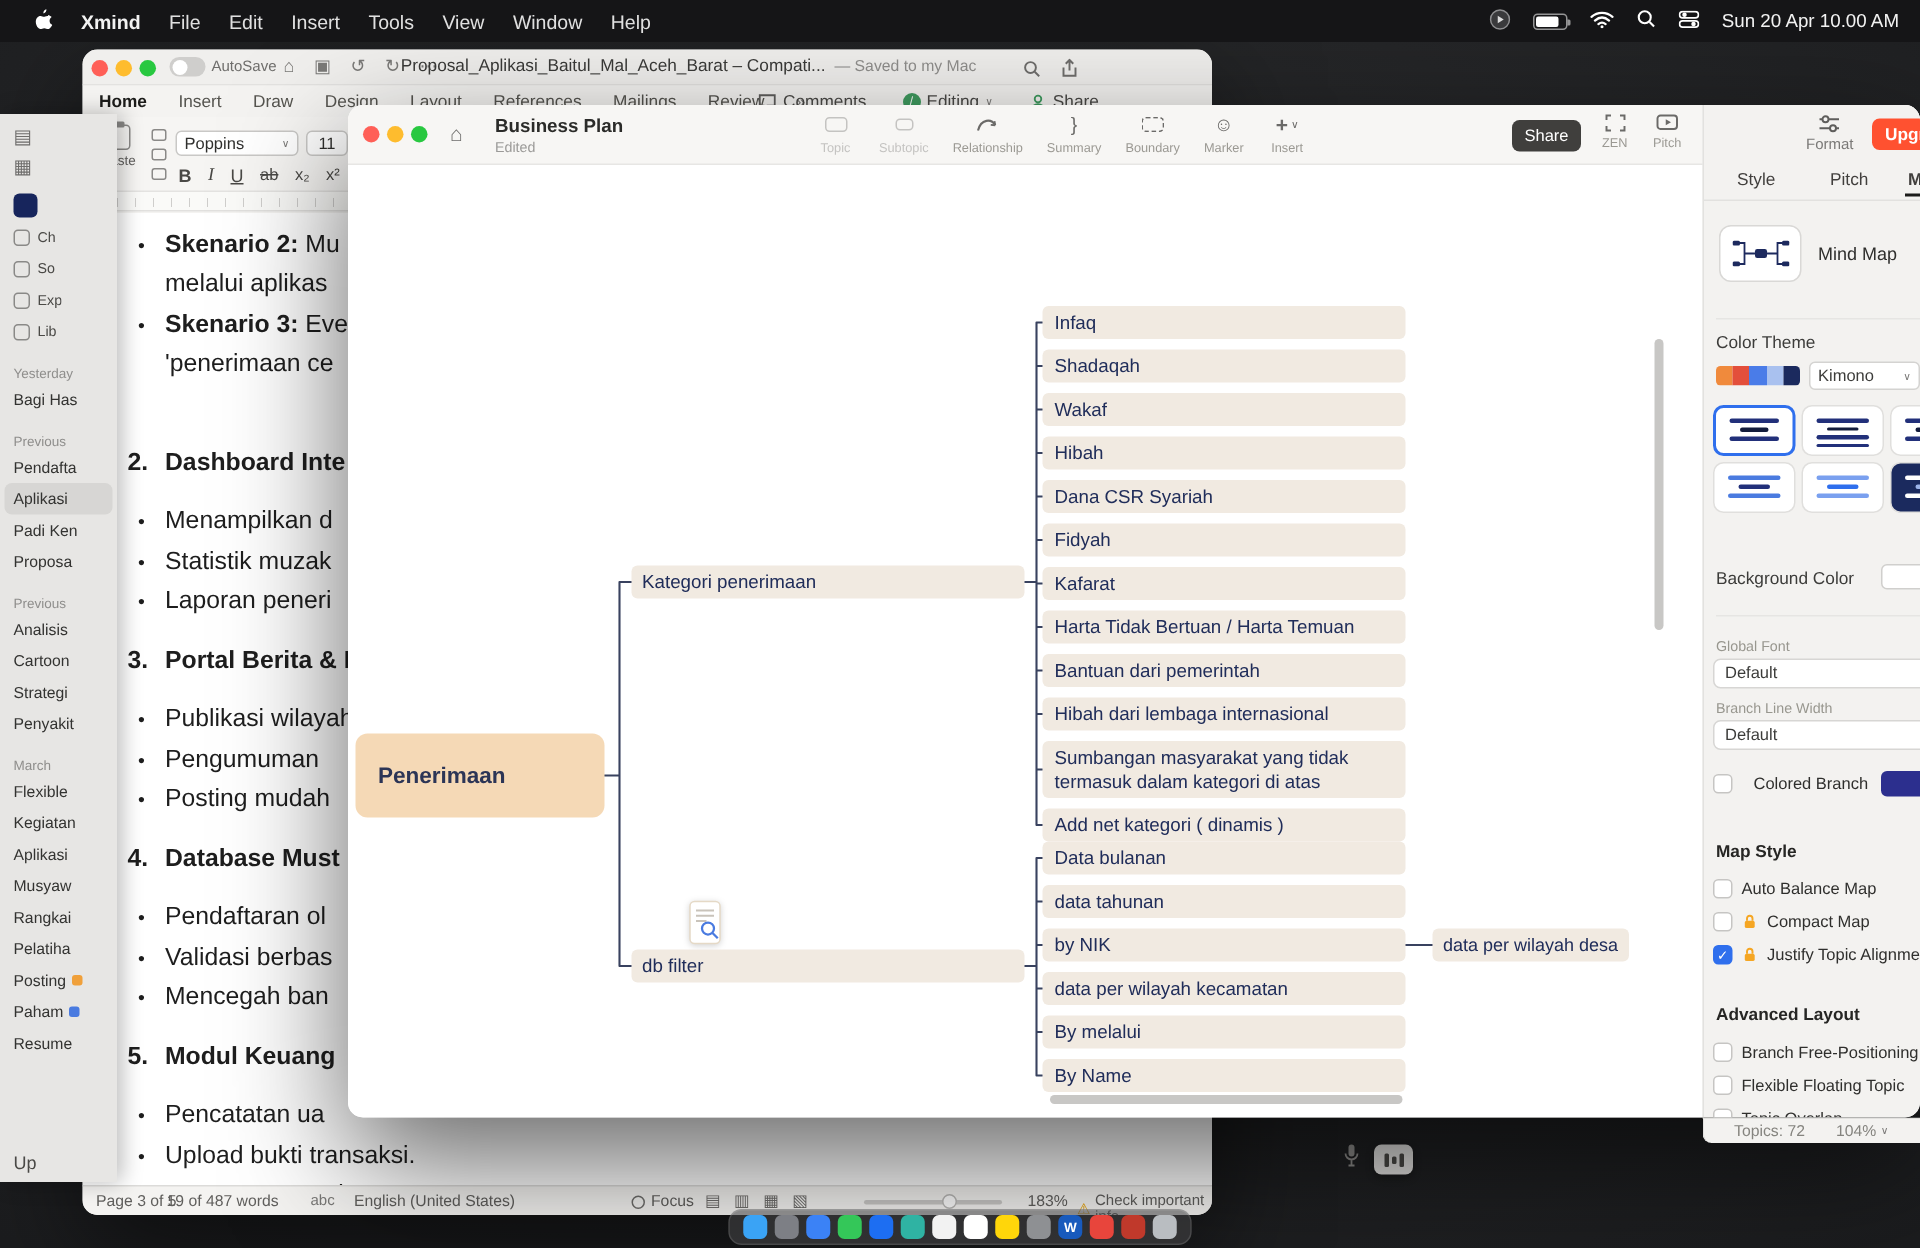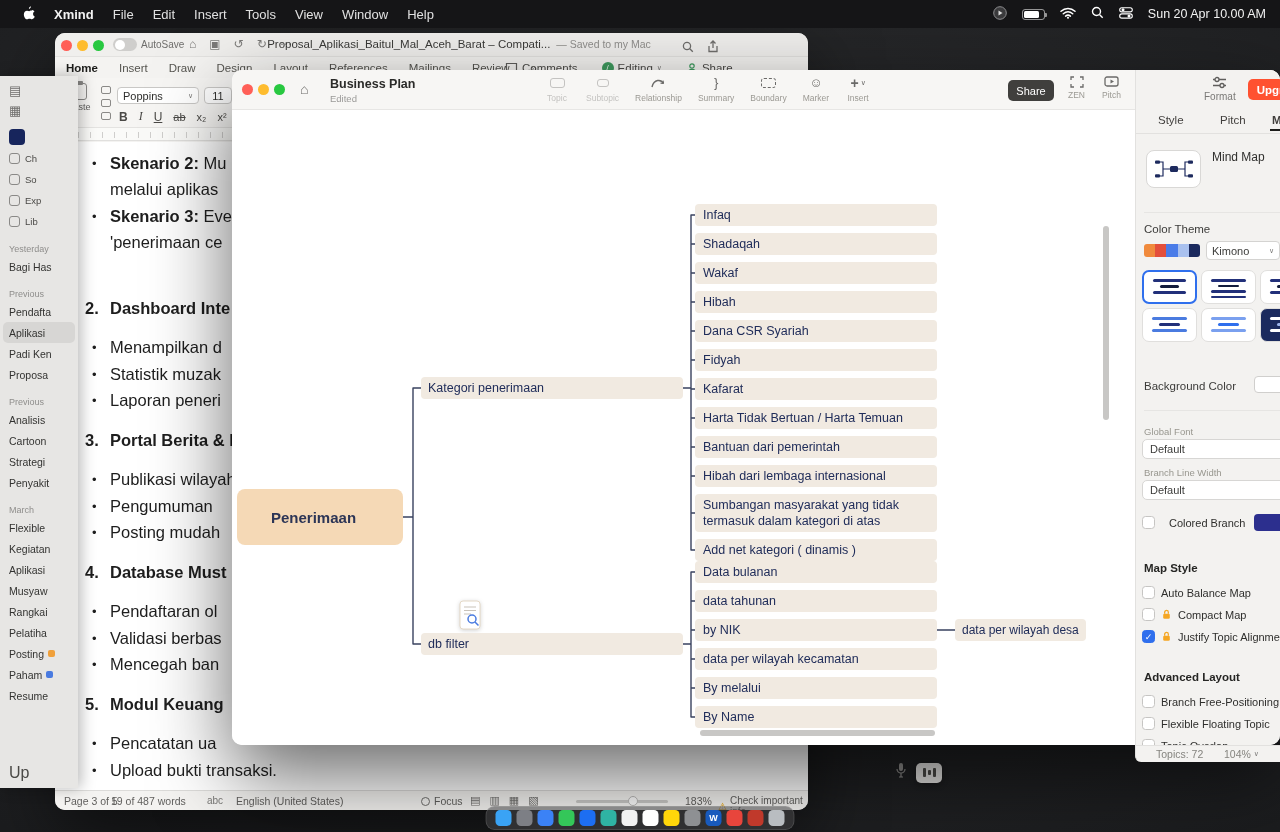--- a/index.html
+++ b/index.html
@@ -83,21 +83,21 @@
   .cs-top{padding:0 9px;display:flex;flex-direction:column;gap:7px;color:#6f6e6c;font-size:13px;line-height:1;}
   .cs-app{width:16px;height:16px;border-radius:4px;background:#17255c;margin:5px 0 3px;}
   .cs-nav-row{display:flex;align-items:center;gap:5px;height:21px;padding:0 9px;}
   .cs-nav-icon{width:11px;height:11px;border:1.3px solid #8a8987;border-radius:3px;flex:none;}
   .cs-nav-label{font-size:9.5px;color:#4a4946;white-space:nowrap;overflow:hidden;}
   .cs-group-label{font-size:9px;color:#8f8e8c;margin:12px 0 2px;padding:0 9px;white-space:nowrap;}
   .cs-item{height:21px;display:flex;align-items:center;padding:0 6px;font-size:10.5px;color:#333331;
     white-space:nowrap;overflow:hidden;border-radius:5px;margin:0 3px;}
   .cs-item.sel{background:#d7d6d4;}
   .cs-dot{width:7px;height:7px;border-radius:2px;margin-left:4px;flex:none;}
-  .cs-footer{position:absolute;bottom:6px;left:9px;font-size:16px;color:#4a4946;}
+  .cs-footer{position:absolute;bottom:6px;left:9px;font-size:12px;color:#4a4946;}
 
   
   .xmind{position:absolute;left:232px;top:70px;width:1048px;height:675px;background:#fff;border-radius:10px;
     box-shadow:0 30px 80px rgba(0,0,0,.6);z-index:30;overflow:hidden;}
   .xm-titlebar{position:absolute;left:0;top:0;right:0;height:40px;background:#f7f6f4;border-bottom:1px solid #e7e6e4;}
   .xm-titlebar .tl{top:14px;} .xm-titlebar .tl.r{left:10px;} .xm-titlebar .tl.y{left:26px;} .xm-titlebar .tl.g{left:42px;}
   .xm-home{position:absolute;left:68px;top:11px;font-size:14px;color:#6f6e6c;}
   .xm-titleblock{position:absolute;left:98px;top:7px;}
   .xm-title{font-size:12.5px;font-weight:700;color:#2b2b29;}
   .xm-sub{font-size:9.5px;color:#9b9a98;margin-top:2px;}
@@ -115,21 +115,21 @@
   .xm-share{position:absolute;left:776px;top:10px;width:46px;height:21px;background:#403f3d;color:#fff;font-size:11px;
     border-radius:5px;display:flex;align-items:center;justify-content:center;}
   .xm-mini{position:absolute;top:6px;display:flex;flex-direction:column;align-items:center;gap:2px;color:#6b6a68;}
   .xm-mini .tblabel{font-size:8.5px;}
   .xm-zen{left:836px;} .xm-pitch{left:870px;}
 
   
   .xm-canvas{position:absolute;left:0;top:40px;width:903px;height:635px;background:#fff;}
   .map-lines{position:absolute;left:0;top:0;}
   .root-node{position:absolute;left:5px;top:379px;width:166px;height:56px;background:#f5d9b6;border-radius:8px;
-    display:flex;align-items:center;padding-left:34px;font-size:15px;font-weight:700;color:#2c3556;}
+    display:flex;align-items:center;padding-left:15px;font-size:15px;font-weight:700;color:#2c3556;}
   .root-badge{position:absolute;left:-10px;top:11px;filter:drop-shadow(0 1px 2px rgba(0,0,0,.18));}
   .branch{position:absolute;width:262px;height:22px;background:#f1eae1;border-radius:4px;font-size:12.5px;
     color:#202d5a;line-height:22px;padding-left:7px;}
   .b1{left:189px;top:267px;} .b2{left:189px;top:523px;}
   .map-col{position:absolute;left:463px;display:flex;flex-direction:column;gap:7px;width:242px;}
   #map-col1{top:94px;} #map-col2{top:451px;}
   .mnode{background:#f1eae1;border-radius:4px;padding:3px 8px;font-size:12.5px;line-height:16px;color:#202d5a;
     white-space:nowrap;overflow:hidden;}
   .mnode-wide{white-space:normal;}
   .gchild{position:absolute;left:723px;top:509px;height:22px;background:#f1eae1;border-radius:4px;font-size:12px;
@@ -142,21 +142,21 @@
   .fmt-btn{position:absolute;left:68px;top:6px;display:flex;flex-direction:column;align-items:center;gap:2px;color:#5f5e5c;}
   .fmt-btn .tblabel{font-size:10px;color:#7a7977;}
   .upgrade{position:absolute;left:112px;top:9px;width:64px;height:21px;background:#ff5130;border-radius:5px;color:#fff;
     font-size:11.5px;font-weight:700;display:flex;align-items:center;justify-content:center;}
   .ptabs{position:absolute;left:0;top:40px;right:0;height:24px;border-bottom:1px solid #e2e1df;font-size:11.5px;color:#413f3d;}
   .ptab{position:absolute;top:4px;}
   .ptab.t0{left:22px;} .ptab.t1{left:84px;} .ptab.t2{left:136px;font-weight:700;}
   .ptab.t2::after{content:"";position:absolute;left:-2px;right:-10px;bottom:-5px;height:2px;background:#1c1c1a;}
   .pm-thumb{position:absolute;left:10px;top:80px;width:55px;height:38px;background:#fff;border:1px solid #d9d8d6;border-radius:8px;
     display:flex;align-items:center;justify-content:center;}
-  .pm-label{position:absolute;left:76px;top:80px;font-size:12px;color:#2f2f2d;}
+  .pm-label{position:absolute;left:76px;top:92px;font-size:12px;color:#2f2f2d;}
   .p-div1{position:absolute;left:8px;right:0;top:142px;border-top:1px solid #e6e5e3;}
   .ct-label{position:absolute;left:8px;top:153px;font-size:11.5px;color:#3c3c3a;}
   #swatches{position:absolute;left:8px;top:174px;width:56px;height:13px;border-radius:3px;overflow:hidden;display:flex;}
   .swseg{flex:1;}
   .kimono{position:absolute;left:70px;top:171px;width:74px;height:19px;background:#fff;border:1px solid #d4d3d1;border-radius:4px;
     display:flex;align-items:center;justify-content:space-between;padding:0 5px;font-size:11px;color:#3c3c3a;}
   .tgrid{position:absolute;left:6px;top:200px;display:grid;grid-template-columns:repeat(3,55px);gap:4px;}
   .tcard{height:34px;background:#fff;border:1px solid #e0dfdd;border-radius:7px;overflow:hidden;padding-top:5px;}
   .tcard.c1{border:2px solid #2f6fed;padding-top:4px;}
   .tcard .bar{height:3.5px;border-radius:2px;background:#22307a;margin:2.5px 9px;}

